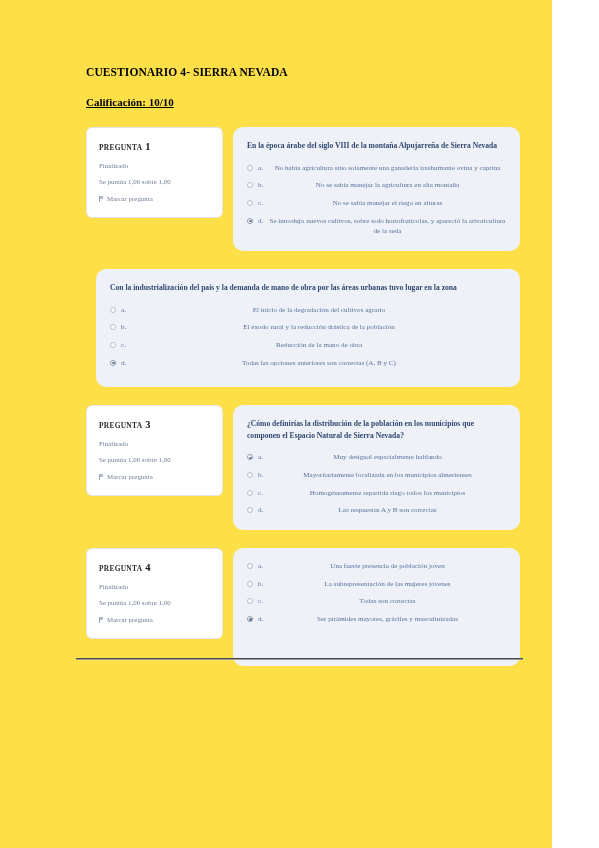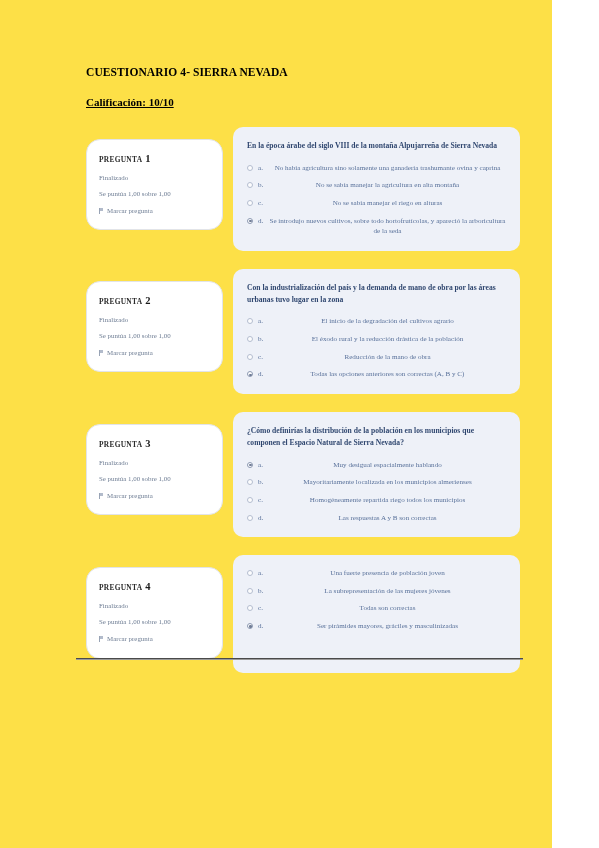--- a/index.html
+++ b/index.html
@@ -49,24 +49,23 @@
   .question-block {
     display: flex;
     align-items: flex-start;
     margin-bottom: 18px;
   }
   .q-info-card {
     width: 137px;
     flex: 0 0 137px;
     background: #ffffff;
     border: 1px solid #e2e4e8;
-    border-radius: 14px;
+    border-radius: 6px;
     padding: 13px 4px 14px 12px;
     box-sizing: border-box;
-    margin-top: 12px;
   }
   .q-info-title {
     font-size: 7.4px;
     color: #2b2b2b;
     font-weight: bold;
     letter-spacing: 0.3px;
     margin-bottom: 9px;
     line-height: 1.1;
   }
   .q-info-title .qnum {
@@ -238,29 +237,20 @@
               </li>
               <li class="opt-row">
                 <span class="radio checked"></span>
                 <span class="opt-letter">d.</span>
                 <span class="opt-text">Se introdujo nuevos cultivos, sobre todo hortofrutícolas, y apareció la arboricultura de la seda</span>
               </li>
             </ul>
           </div>
         </div>
         <div class="question-block">
-          <div class="q-info-card">
-            <div class="q-info-title"><span>PREGUNTA</span><span class="qnum">2</span></div>
-            <div class="q-info-line">Finalizado</div>
-            <div class="q-info-line">Se puntúa 1,00 sobre 1,00</div>
-            <div class="q-info-line flag-row">
-              <span class="flag-icon"></span>
-              <span>Marcar pregunta</span>
-            </div>
-          </div>
           <div class="q-spacer"></div>
           <div class="q-panel">
             <div class="q-stem">Con la industrialización del país y la demanda de mano de obra por las áreas urbanas tuvo lugar en la zona</div>
             <ul class="opt-list">
               <li class="opt-row">
                 <span class="radio"></span>
                 <span class="opt-letter">a.</span>
                 <span class="opt-text">El inicio de la degradación del cultivos agrario</span>
               </li>
               <li class="opt-row">

